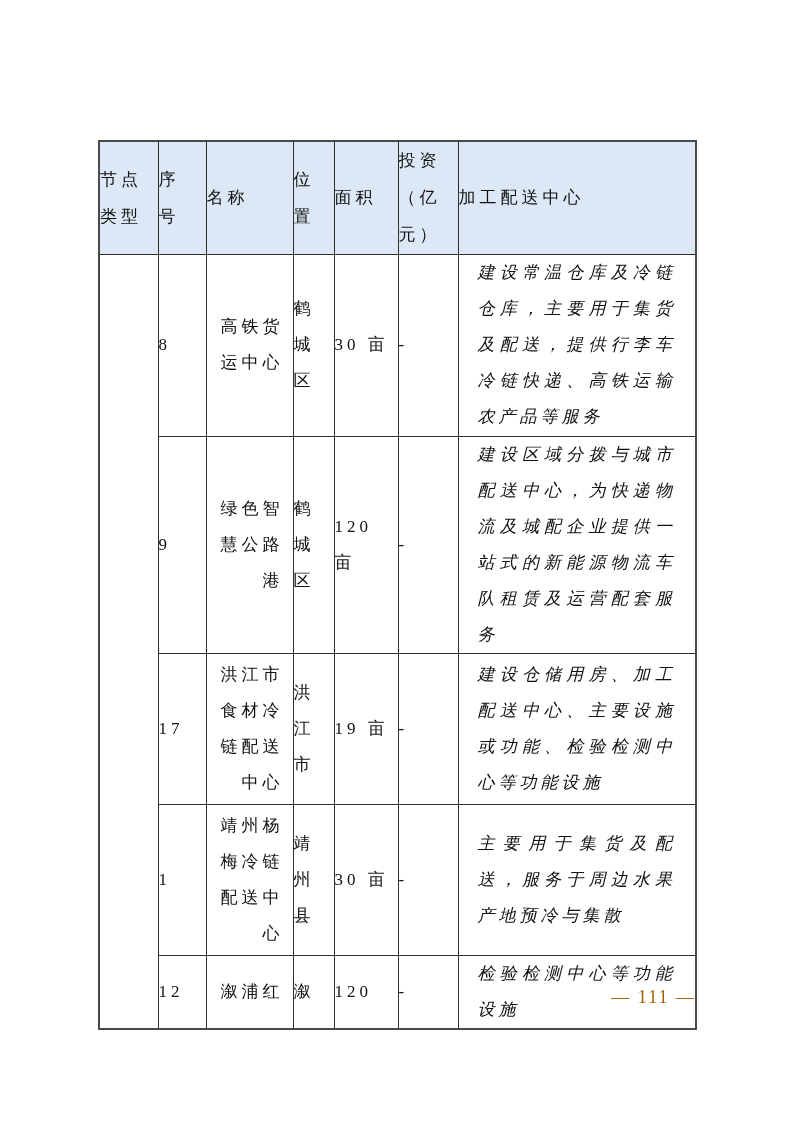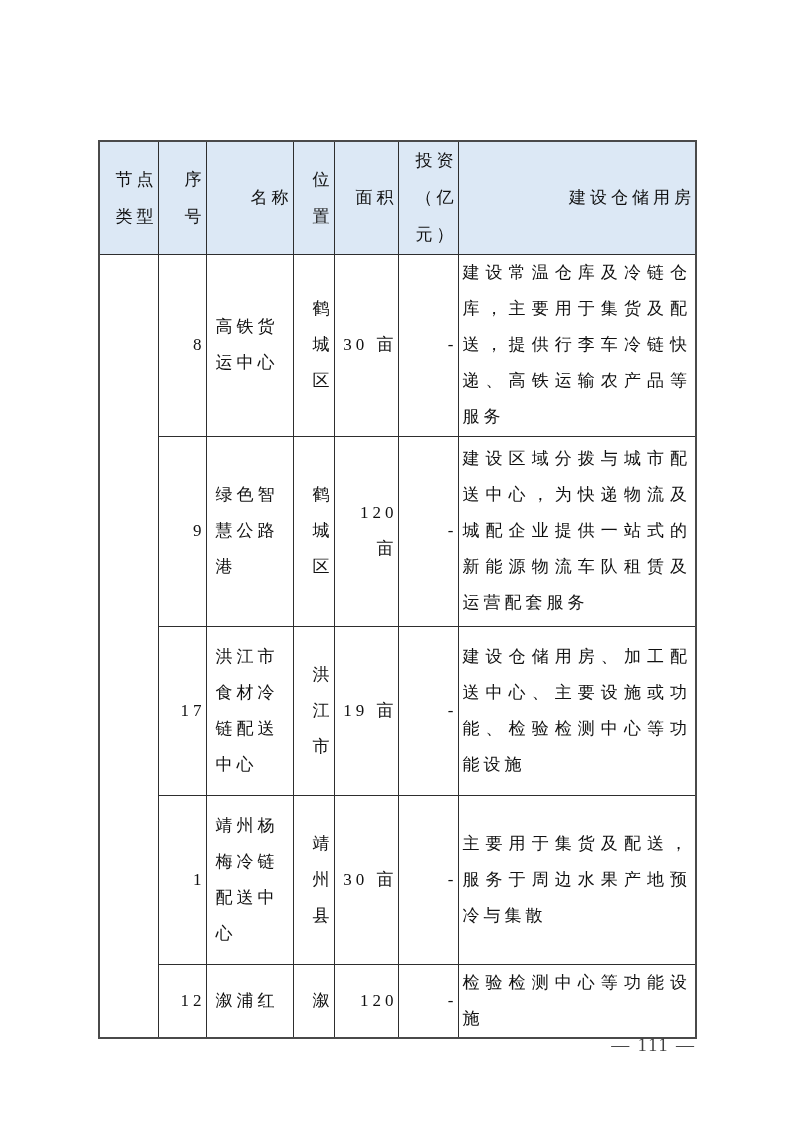--- a/index.html
+++ b/index.html
@@ -21,57 +21,57 @@
     border-collapse: collapse;
     border: 2px solid #4a4a4a;
   }
   .doc-table th, .doc-table td {
     border: 1px solid #2e2e2e;
     padding: 0;
     font-size: 17px;
     font-weight: normal;
     line-height: 36px;
     letter-spacing: 4px;
-    text-align: right;
+    text-align: left;
     vertical-align: middle;
     overflow: hidden;
     color: #111111;
   }
   .doc-table th {
     background: #dce8f5;
     white-space: pre-line;
     line-height: 37px;
   }
   tr.hrow  { height: 113px; }
   tr.r8    { height: 182px; }
   tr.r9    { height: 190px; }
   tr.r10   { height: 150px; }
   tr.r11   { height: 150px; }
   tr.r12   { height: 25px;  }
   td.c-name {
-    text-align: left;
-    padding: 12px 9px;
+    text-align: right;
+    padding: 3px 9px;
     white-space: pre-line;
   }
   td.c-loc, td.c-area {
     white-space: pre-line;
   }
   td.c-func {
     text-align: justify;
     text-justify: inter-ideograph;
-    padding: 0 4px;
+    padding: 0 19px;
+    font-style: italic;
   }
   .page-number {
     position: absolute;
     top: 987px;
     right: 97px;
     font-size: 18px;
     letter-spacing: 2px;
-    color: #404040;
-    margin-top: 48px;
+    color: #a16207;
   }
 </style>
 </head>
 <body>
 
 <div class="page">
 
   <table class="doc-table">
     <colgroup>
       <col style="width:59px">
@@ -88,21 +88,21 @@
 类型</th>
       <th>序
 号</th>
       <th>名称</th>
       <th>位
 置</th>
       <th>面积</th>
       <th>投资
 （亿
 元）</th>
-      <th>建设仓储用房</th>
+      <th>加工配送中心</th>
     </tr>
     <tr class="r8">
       <td rowspan="5"></td>
       <td>8</td>
       <td class="c-name">高铁货
 运中心</td>
       <td class="c-loc">鹤
 城
 区</td>
       <td class="c-area">30 亩</td>

